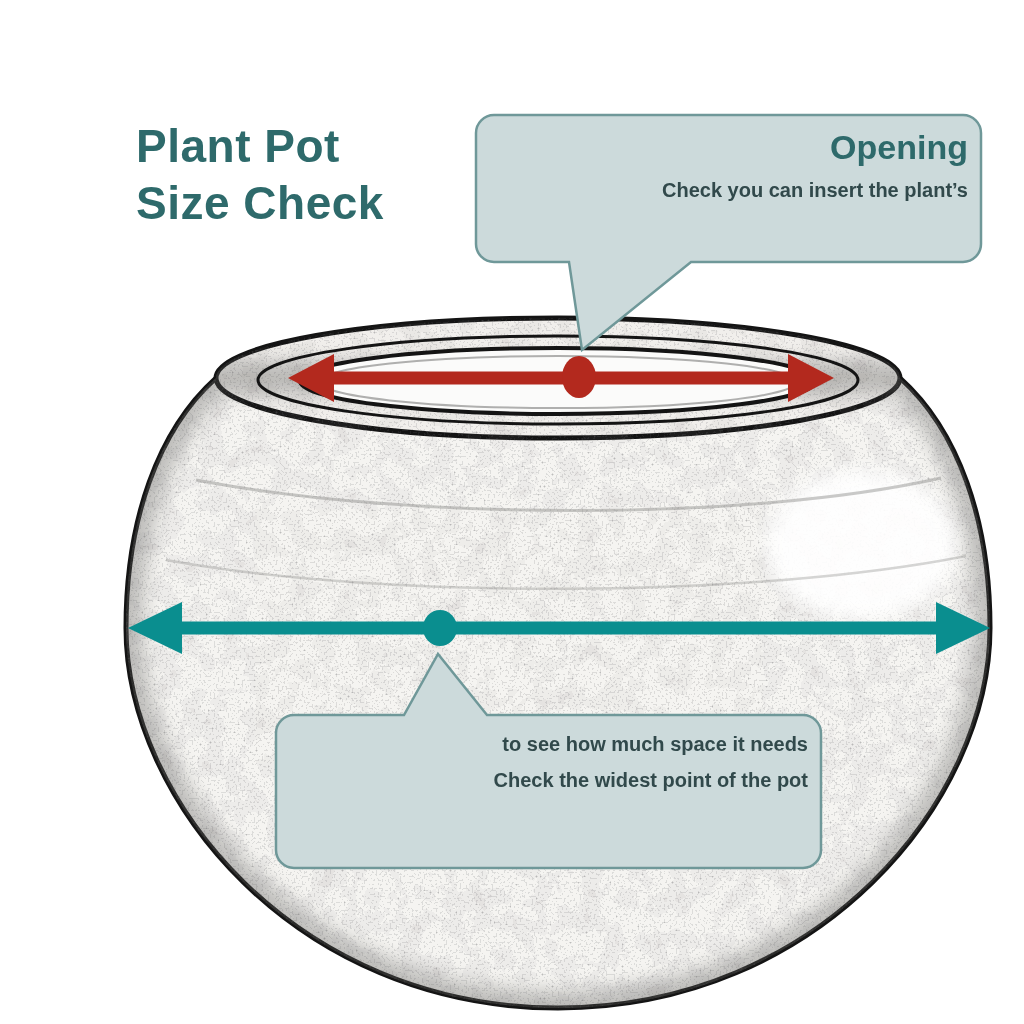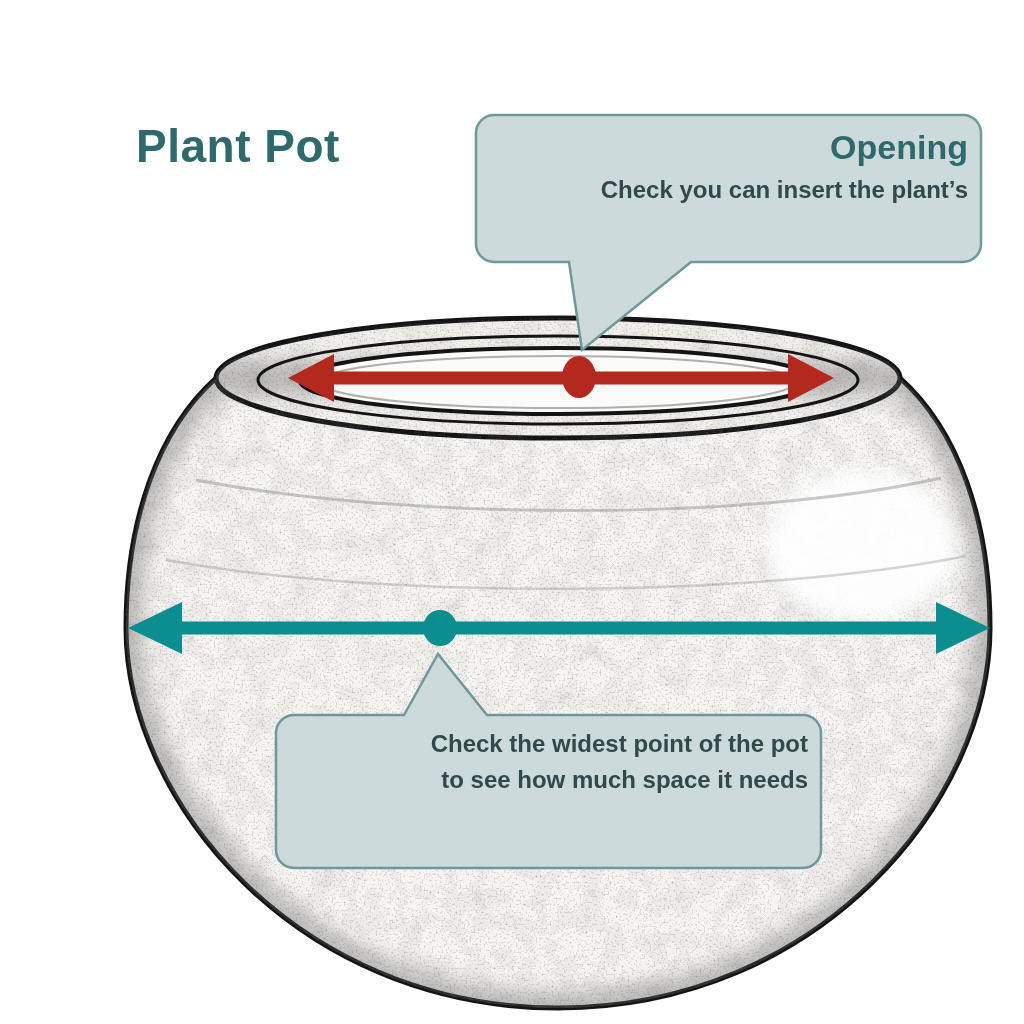--- a/index.html
+++ b/index.html
@@ -14,21 +14,21 @@
   .line-opening{stroke:var(--opening-accent,#b3291e);stroke-width:13;stroke-linecap:butt;}
   .head-opening,.dot-opening{fill:var(--opening-accent,#b3291e);}
   .line-diameter{stroke:var(--diameter-accent,#0a8e8f);stroke-width:13;}
   .head-diameter,.dot-diameter{fill:var(--diameter-accent,#0a8e8f);}
 
   .title{position:absolute;left:90px;top:118px;color:var(--title-text,#2e6a6b);
          font-size:46px;font-weight:700;line-height:57px;letter-spacing:.5px;}
   .callout-text{position:absolute;color:var(--body-text,#31494b);text-align:right;}
   .callout-heading{color:var(--title-text,#2e6a6b);font-size:34px;font-weight:700;
                    line-height:42px;margin-bottom:4px;}
-  .callout-line{font-size:24px;font-weight:600;line-height:36px;}
+  .callout-line{font-size:20px;font-weight:600;line-height:36px;}
   .callout-text.top{left:452px;top:126px;width:470px;}
   .callout-text.bottom{left:252px;top:726px;width:510px;}
 </style>
 </head>
 <body>
 
 <div id="stage">
 
   <svg width="1024" height="1024" viewBox="0 0 1024 1024">
     <defs>
@@ -84,25 +84,26 @@
     <g>
       <line class="line-diameter" x1="128" y1="628" x2="898" y2="628"></line>
       <polygon class="head-diameter" points="82,628 136,602 136,654"></polygon>
       <polygon class="head-diameter" points="944,628 890,602 890,654"></polygon>
       <ellipse class="dot-diameter" cx="394" cy="628" rx="17" ry="18"></ellipse>
     </g>
   </svg>
 
   <div class="title">
     <div>Plant Pot</div>
+    <div>Size Check</div>
   </div>
 
   <div class="callout-text top">
     <div class="callout-heading">Opening</div>
     <div class="callout-line">Check you can insert the plant’s</div>
   </div>
 
   <div class="callout-text bottom">
+    <div class="callout-line">to see how much space it needs</div>
     <div class="callout-line">Check the widest point of the pot</div>
-    <div class="callout-line">to see how much space it needs</div>
   </div>
 
 </div>
 
 </body></html>

